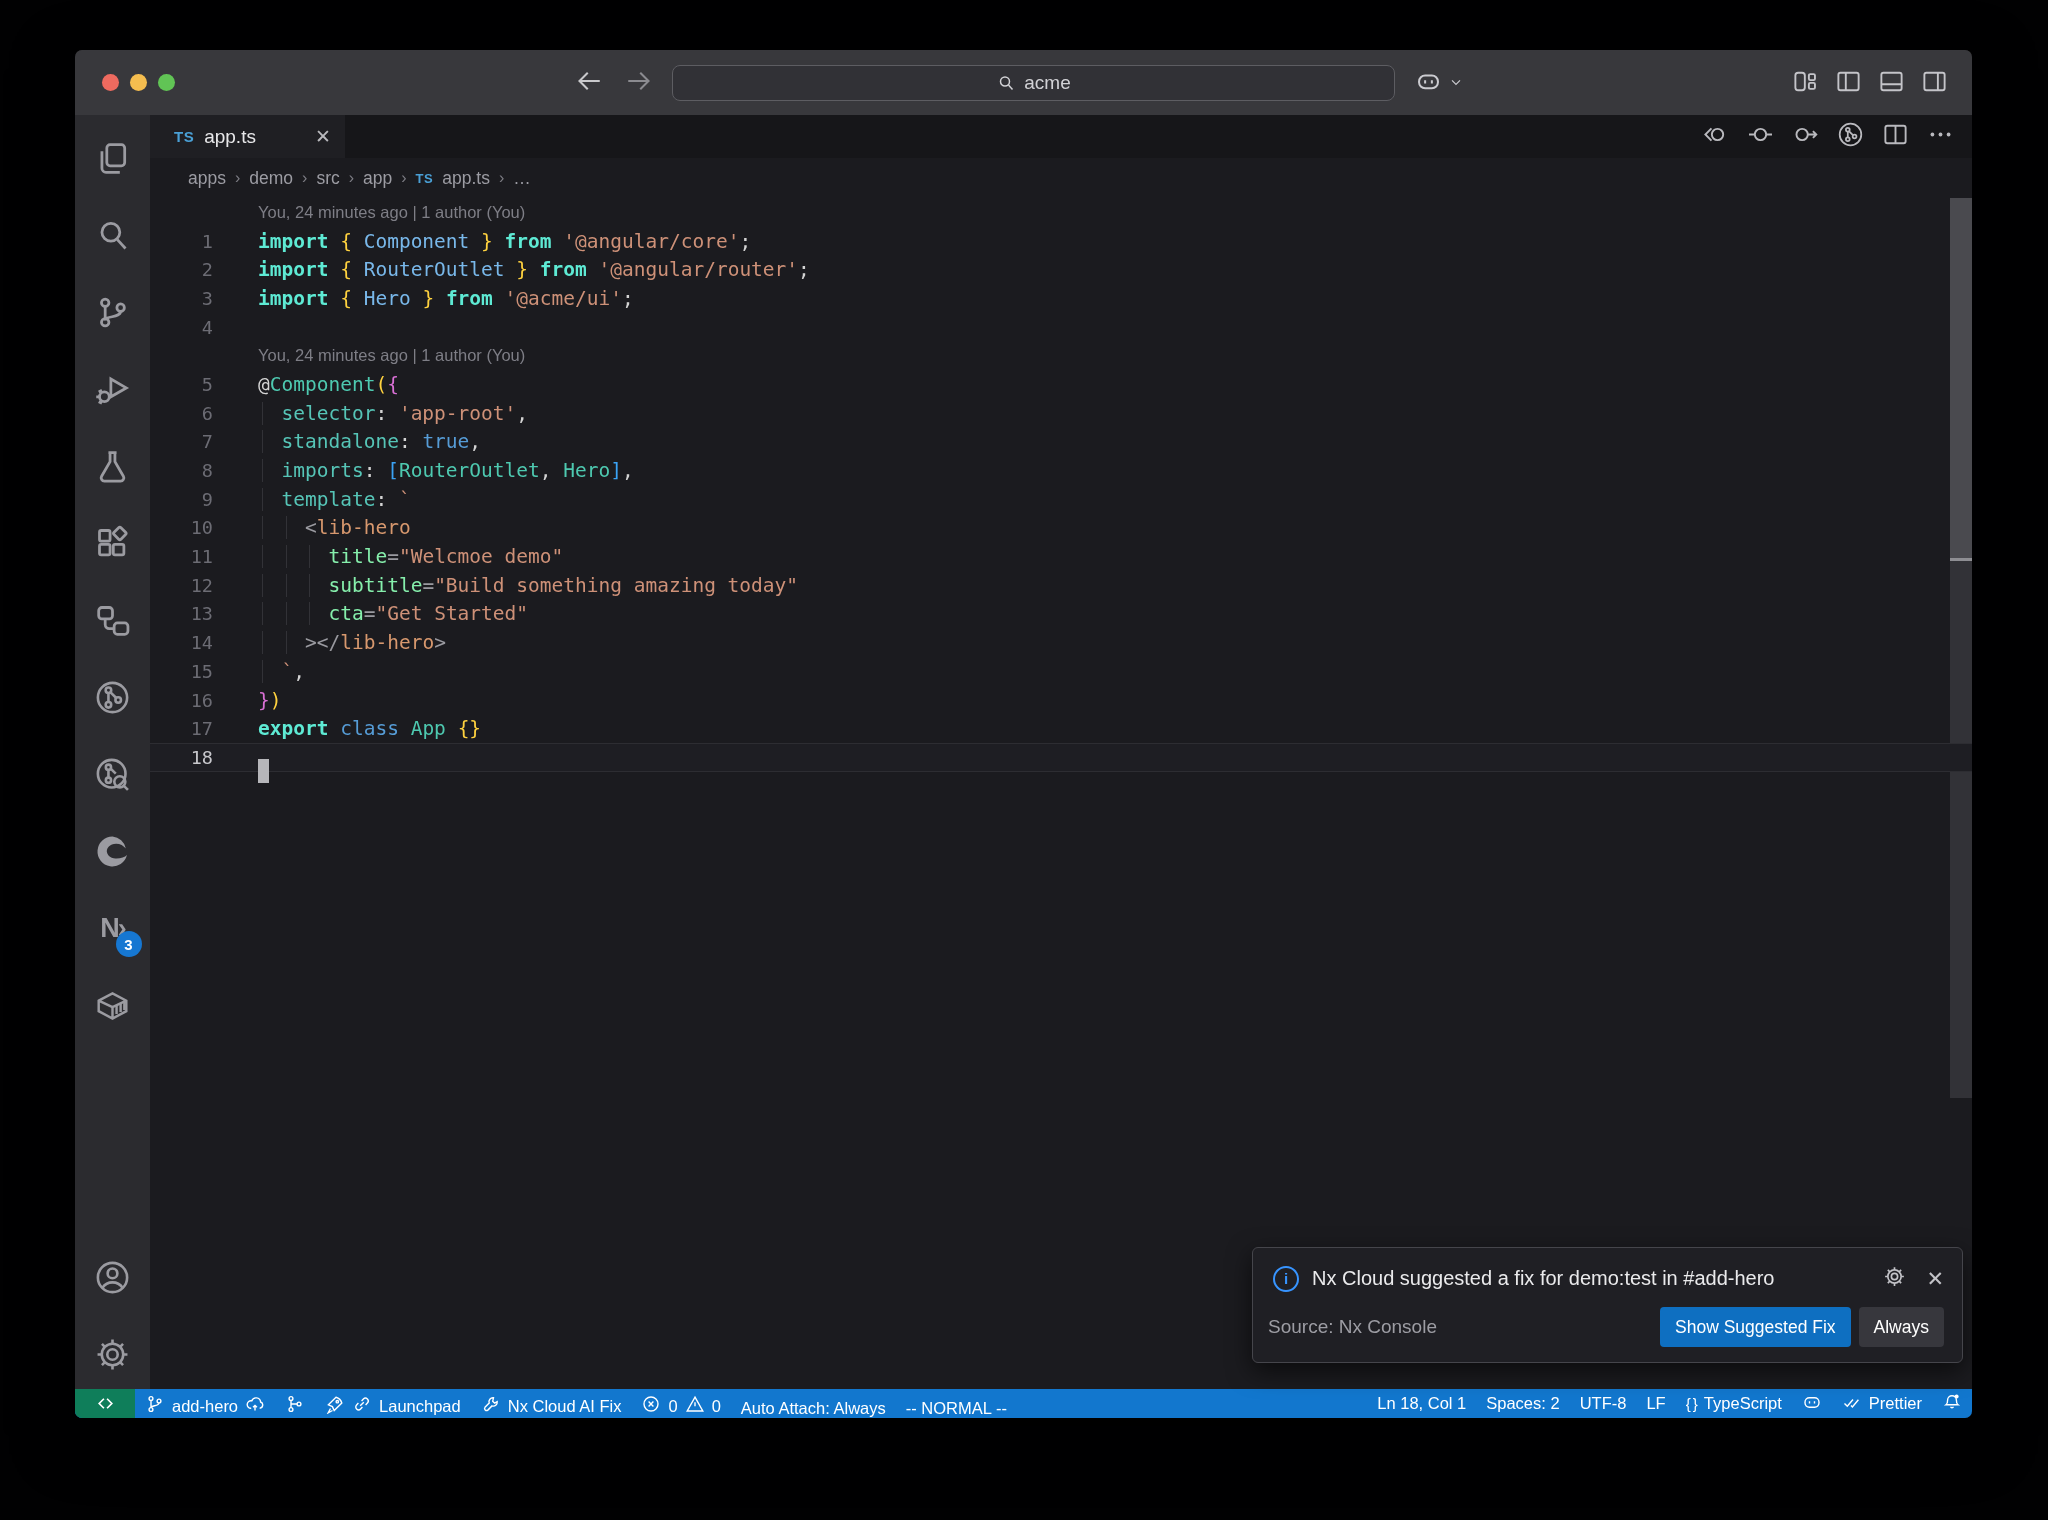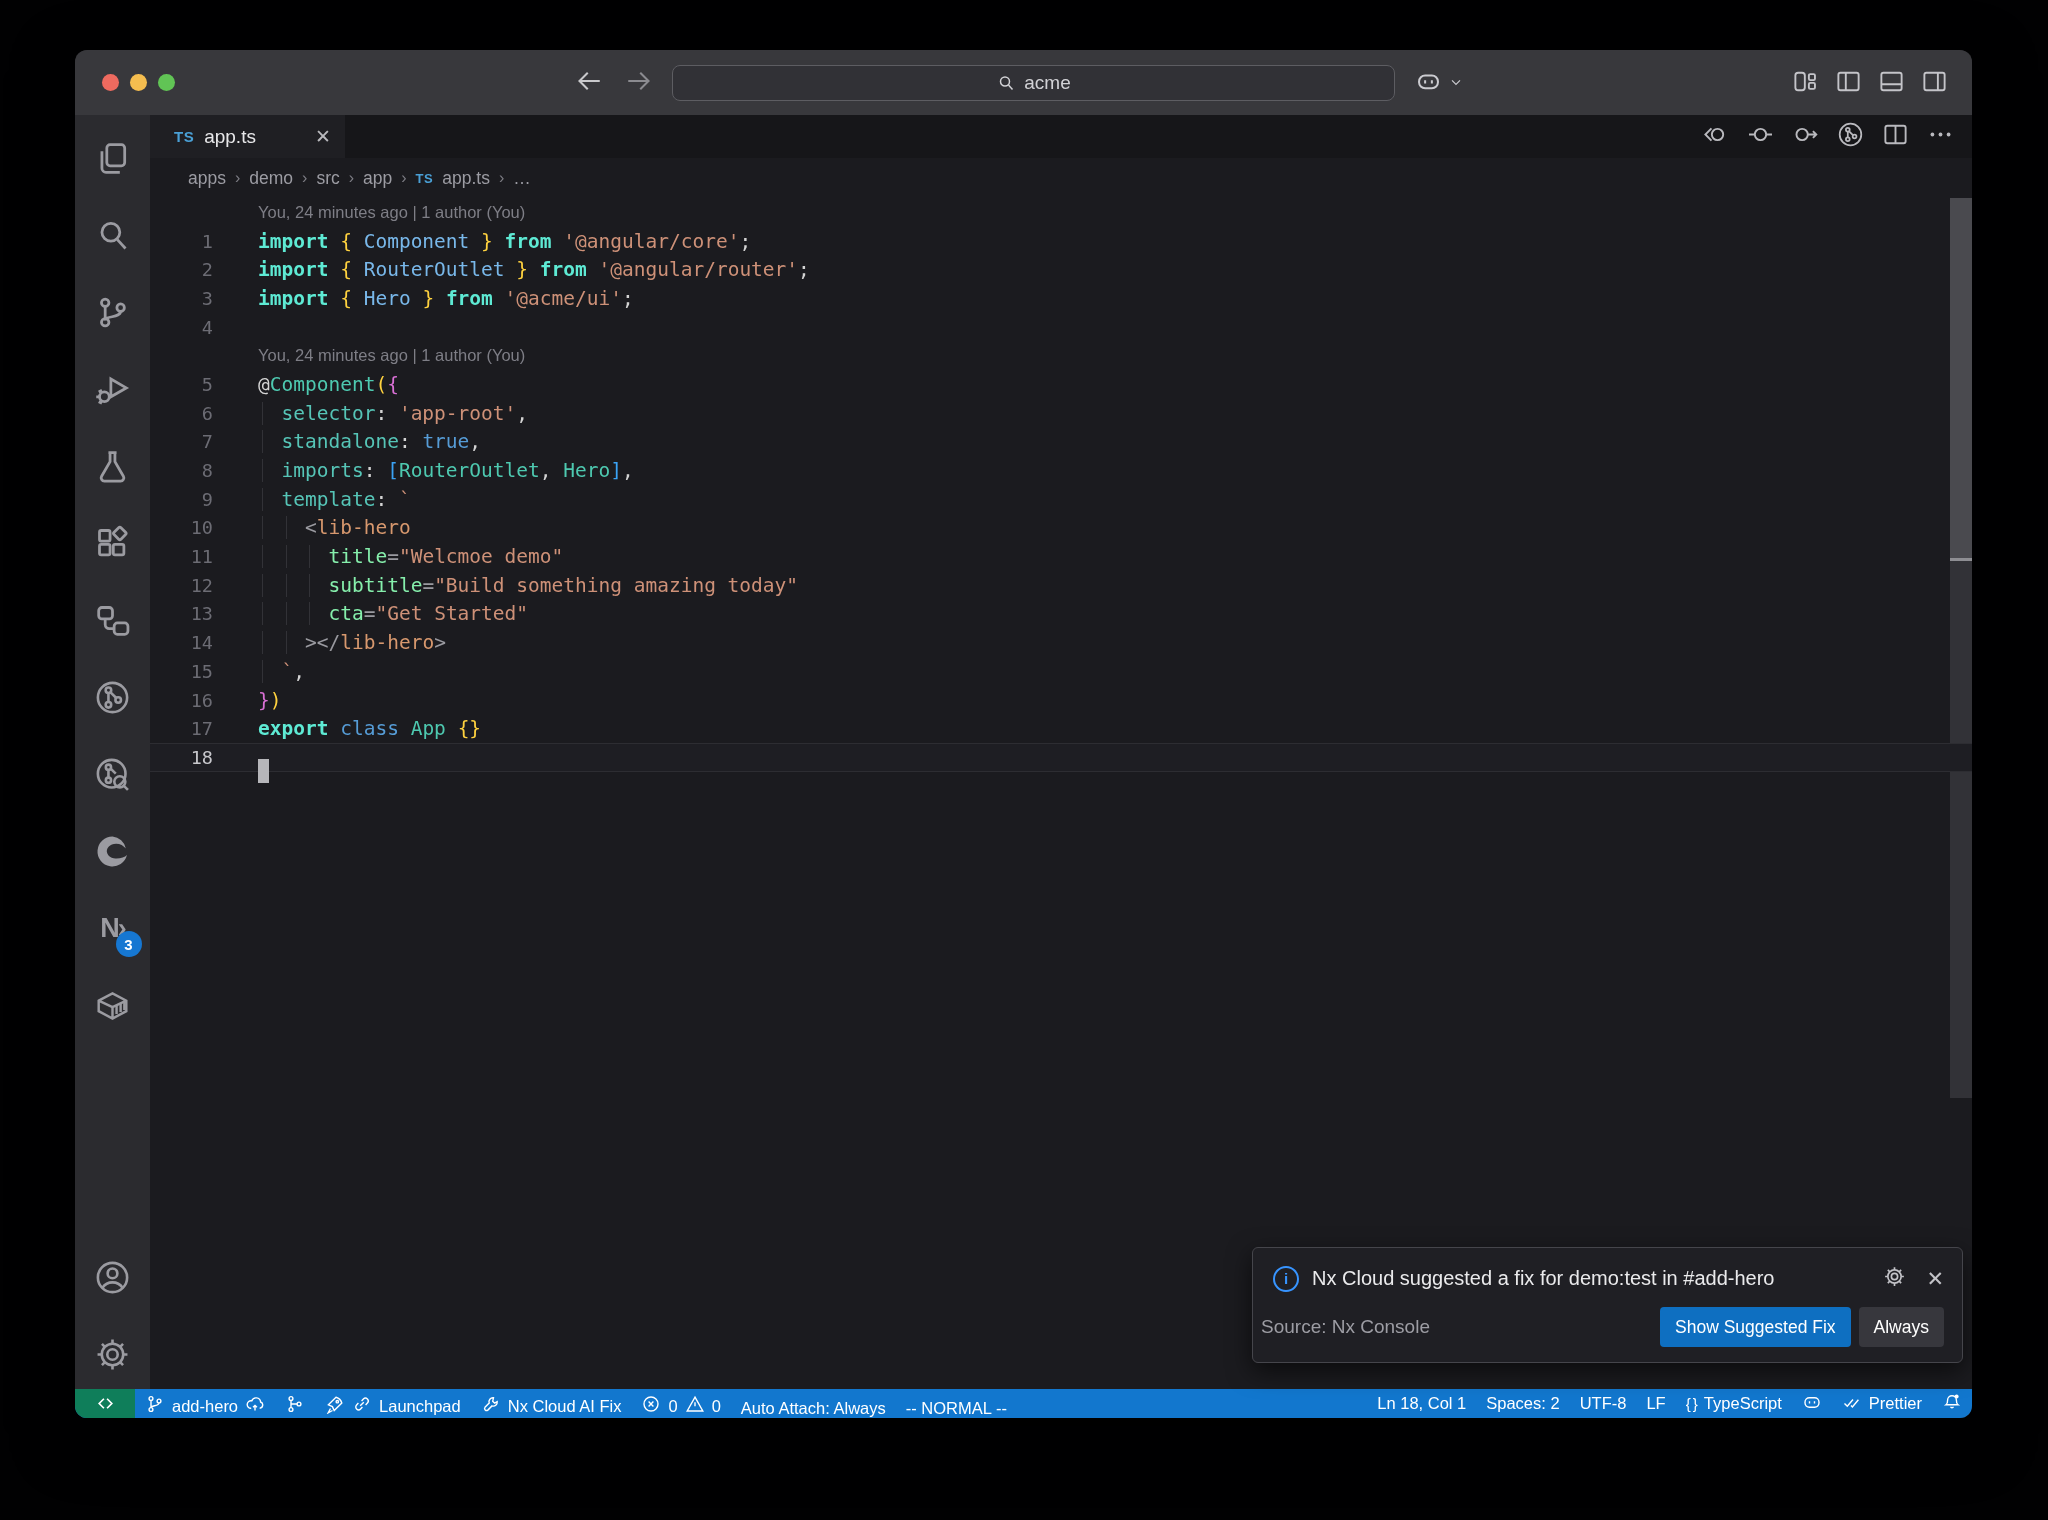--- a/index.html
+++ b/index.html
@@ -1,19 +1,19 @@
 <!DOCTYPE html>
 <html><head>
 <meta charset="utf-8">
 <style>
   * { margin:0; padding:0; box-sizing:border-box; }
   html,body { width:2048px; height:1520px; background:#010102; font-family:"Liberation Sans",sans-serif; overflow:hidden; }
 
   .window { position:absolute; left:75px; top:50px; width:1897px; height:1368px;
-            background:#1b1b1f; border-radius:12px; overflow:hidden;
+            background:#1b1b1f; border-radius:7px; overflow:hidden;
             box-shadow:0 18px 60px rgba(0,0,0,.8); }
 
   
   .titlebar { position:absolute; left:0; top:0; right:0; height:65px; background:#38383c; }
   .traffic { position:absolute; left:27px; top:24px; display:flex; gap:11px; }
   .light { width:17px; height:17px; border-radius:50%; }
   .nav-arrows { position:absolute; left:500px; top:16px; display:flex; gap:18px; color:#c9c9cc; }
   .nav-arrows .fwd { color:#8b8b90; }
   .nav-arrows svg { width:30px; height:30px; }
   .searchbox { position:absolute; left:597px; top:15px; width:723px; height:36px;
@@ -78,21 +78,21 @@
 
   
   .toast { position:absolute; right:9px; bottom:55px; width:711px; height:116px; background:#1f1f24;
            border:1px solid #45454b; border-radius:6px; box-shadow:0 8px 24px rgba(0,0,0,.6); z-index:5; }
   .toast-head { display:flex; align-items:center; padding:16px 18px 0 20px; gap:13px; }
   .info-icon { width:26px; height:26px; border:2px solid #3794FF; border-radius:50%; color:#3794FF;
                display:flex; align-items:center; justify-content:center; font-size:15px; font-weight:bold; flex:none; }
   .toast-title { color:#eaeaec; font-size:20px; flex:1; }
   .toast-head svg { width:25px; height:25px; color:#c3c3c8; }
   .toast-x { color:#c3c3c8; font-size:21px; margin-left:6px; }
-  .toast-foot { display:flex; align-items:center; padding:14px 18px 0 8px;justify-content:center; }
+  .toast-foot { display:flex; align-items:center; padding:14px 18px 0 15px;justify-content:center; }
   .toast-src { color:#9d9da4; font-size:19px; }
   .toast-btns { margin-left:auto; display:flex; gap:8px; }
   .btn { height:40px; border-radius:4px; font-size:17.5px; display:flex; align-items:center;
          padding:0 15px; color:#fff; cursor:pointer; }
   .btn-primary { background:#0E6FC1; }
   .btn-secondary { background:#37373d; }
 
   
   .statusbar { position:absolute; left:0; right:0; bottom:0; height:29px; background:#1277CE;
                display:flex; align-items:stretch; color:#fff; font-size:16.5px; }

